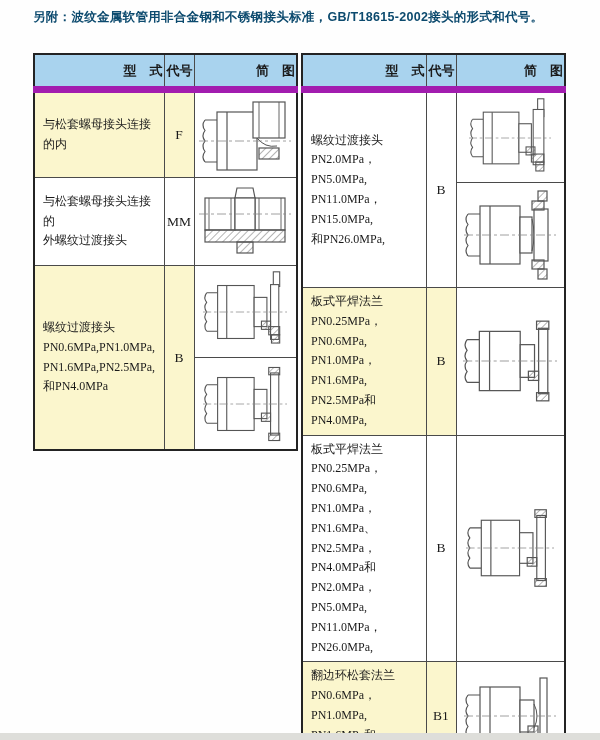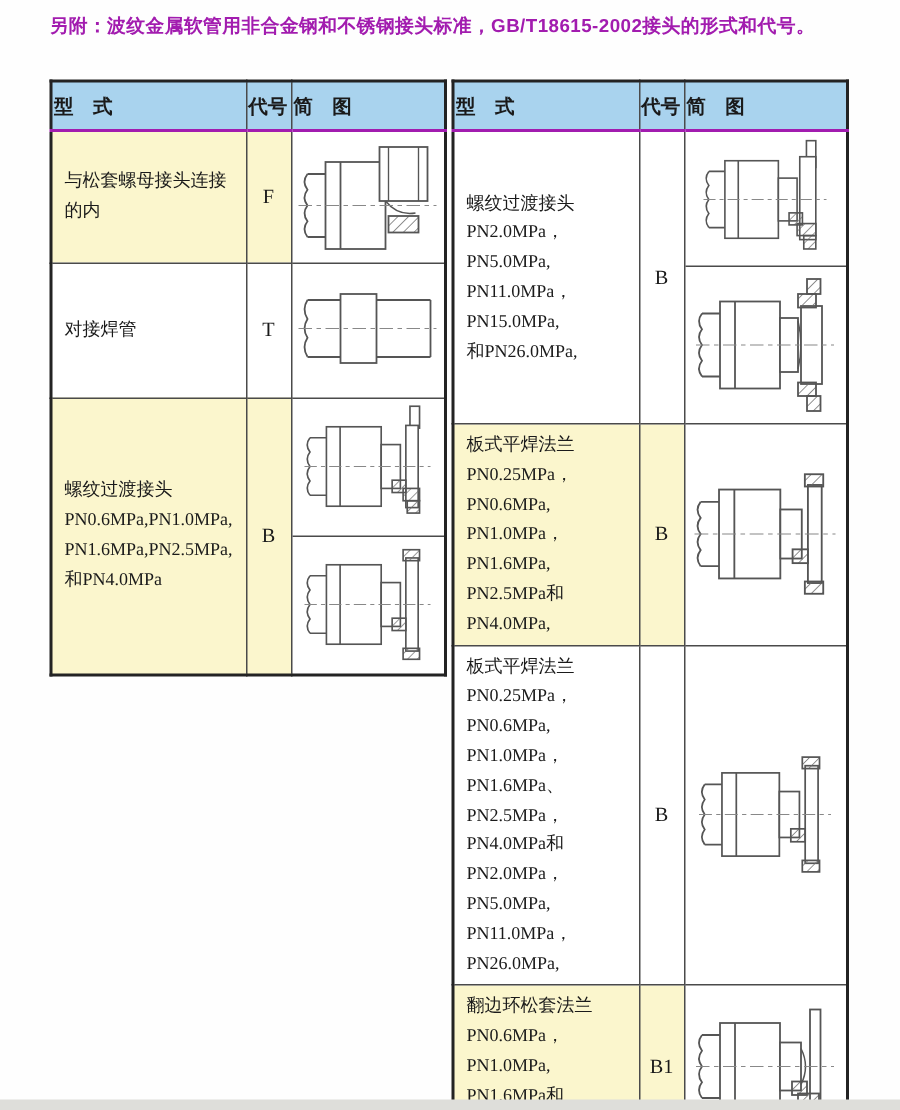--- a/index.html
+++ b/index.html
@@ -1,26 +1,26 @@
 <!DOCTYPE html>
 <html><head>
 <meta charset="utf-8">
 <style>
   html,body{margin:0;padding:0;background:#ffffff;}
   .page{position:relative;width:600px;height:740px;background:#fefefe;overflow:hidden;
         font-family:"Liberation Sans",sans-serif;color:#1a1a1a;}
   .caption{position:absolute;left:33px;top:9px;width:545px;font-size:12.5px;font-weight:bold;
-           letter-spacing:0.3px;color:#a21caf;}
+           letter-spacing:0.3px;color:#0c4a6e;}
   .tbl{position:absolute;top:53px;border-collapse:collapse;table-layout:fixed;background:#fff;}
   .tbl-left{left:33px;width:263px;}
   .tbl-right{left:301px;width:263px;}
   .tbl, .tbl td, .tbl th{border:1px solid #4a4a4a;}
   .tbl{border:2px solid #232323;}
-  th.hd{background:#a9d3ee;font-size:13px;font-weight:bold;text-align:left;height:29px;
-        color:#1a1a1a;border-bottom:2px solid #a21caf;}
+  th.hd{background:#a9d3ee;font-size:13px;font-weight:bold;text-align:right;height:29px;
+        color:#1a1a1a;border-bottom:7px solid #a21caf;}
   td.type{font-size:12px;line-height:1.65;padding:4px 3px 4px 8px;vertical-align:middle;
           font-family:"Liberation Serif",serif;}
   td.type .txt{white-space:pre-line;}
   td.code{text-align:center;vertical-align:middle;font-family:"Liberation Serif",serif;
           font-size:13.5px;}
   td.diag{vertical-align:middle;text-align:center;padding:0;background:#fff;}
   td.hl{background:#fbf6cd;}
   .sub{display:flex;align-items:center;justify-content:center;}
   .sub + .sub{border-top:1px solid #4a4a4a;}
   svg.dg{display:block;margin:0 auto;}
@@ -71,36 +71,42 @@
           <use href="#sym-hose" x="2" y="16"></use>
           <rect x="56" y="6" width="32" height="36" fill="#fff"></rect>
           <path d="M62 6 V42 M82 6 V42" stroke-width="0.9"></path>
           <path d="M60 42 q8 10 20 8" stroke-width="1"></path>
           <rect x="62" y="52" width="20" height="11" fill="url(#hatch)"></rect>
           <path d="M2 45 H94" stroke="#888" stroke-width="0.8" stroke-dasharray="9 3 3 3"></path>
         </svg>
       </td>
     </tr>
 
-
-
-    <tr style="height:90px">
+    <tr style="height:88px">
       <td class="type">
-            <div class="txt">对接焊管</div>
-          </td>
-      <td class="code">T</td>
-      <td class="diag">
-        <svg class="dg" width="96" height="72" viewBox="0 0 96 72" fill="none" stroke="#555" stroke-width="1.2">
-          <path d="M8 16 H90 M8 54 H90 M90 16 V54"></path>
-          <path d="M8 16 q-4 6.3 0 12.6 q-4 6.3 0 12.6 q-4 6.3 0 12.6"></path>
-          <rect x="30" y="12" width="24" height="46" fill="#fff"></rect>
-          <path d="M2 35 H94" stroke="#888" stroke-width="0.8" stroke-dasharray="9 3 3 3"></path>
-        </svg>
-      </td>
-    </tr>
+            <div class="txt">与松套螺母接头连接的
+外螺纹过渡接头</div>
+          </td>
+      <td class="code">MM</td>
+      <td class="diag">
+        <svg class="dg" width="96" height="80" viewBox="0 0 96 80" fill="none" stroke="#555" stroke-width="1.2">
+          <rect x="8" y="16" width="30" height="32" fill="#fff"></rect>
+          <path d="M12 16 V48 M34 16 V48" stroke-width="0.9"></path>
+          <rect x="58" y="16" width="30" height="32" fill="#fff"></rect>
+          <path d="M62 16 V48 M84 16 V48" stroke-width="0.9"></path>
+          <polygon points="40,6 56,6 58,16 38,16" fill="#fff"></polygon>
+          <rect x="38" y="16" width="20" height="32" fill="#fff"></rect>
+          <rect x="8" y="48" width="80" height="12" fill="url(#hatch)"></rect>
+          <rect x="40" y="60" width="16" height="11" fill="url(#hatch)"></rect>
+          <path d="M2 32 H94" stroke="#888" stroke-width="0.8" stroke-dasharray="9 3 3 3"></path>
+        </svg>
+      </td>
+    </tr>
+
+
 
     <tr style="height:184px">
       <td class="type hl">
             <div class="txt">螺纹过渡接头
 PN0.6MPa,PN1.0MPa,
 PN1.6MPa,PN2.5MPa,
 和PN4.0MPa</div>
           </td>
       <td class="code hl">B</td>
       <td class="diag">

